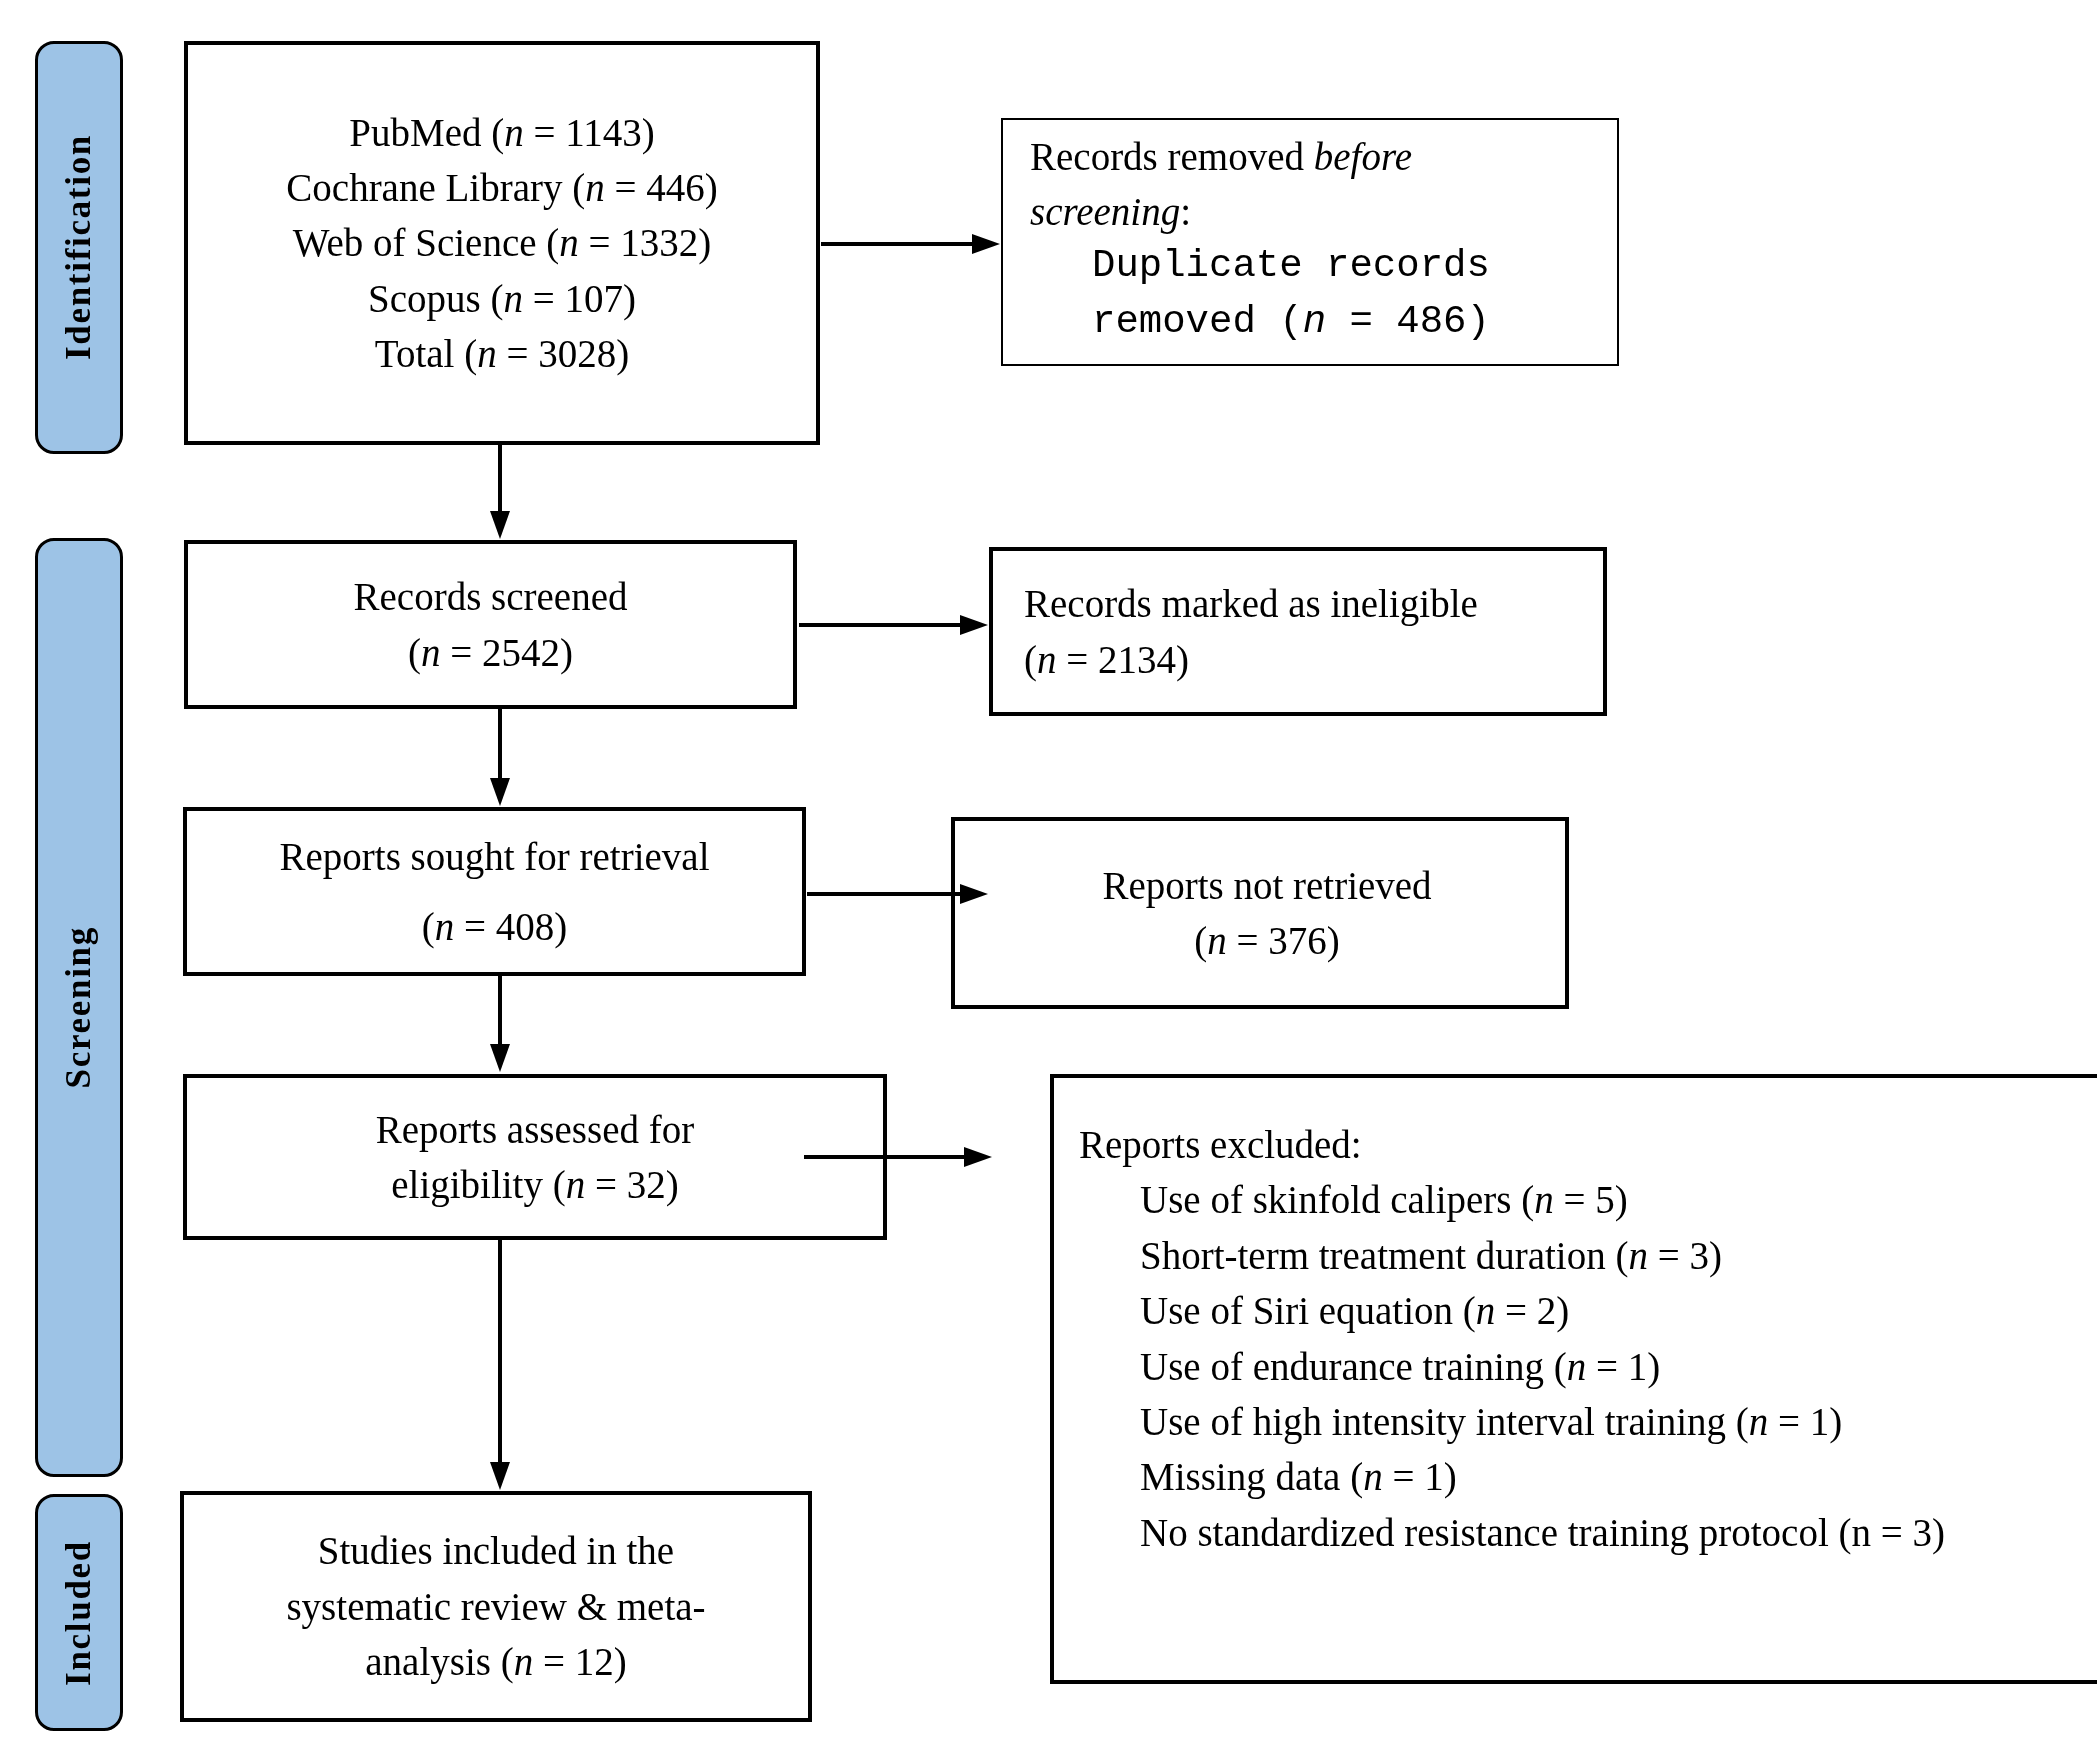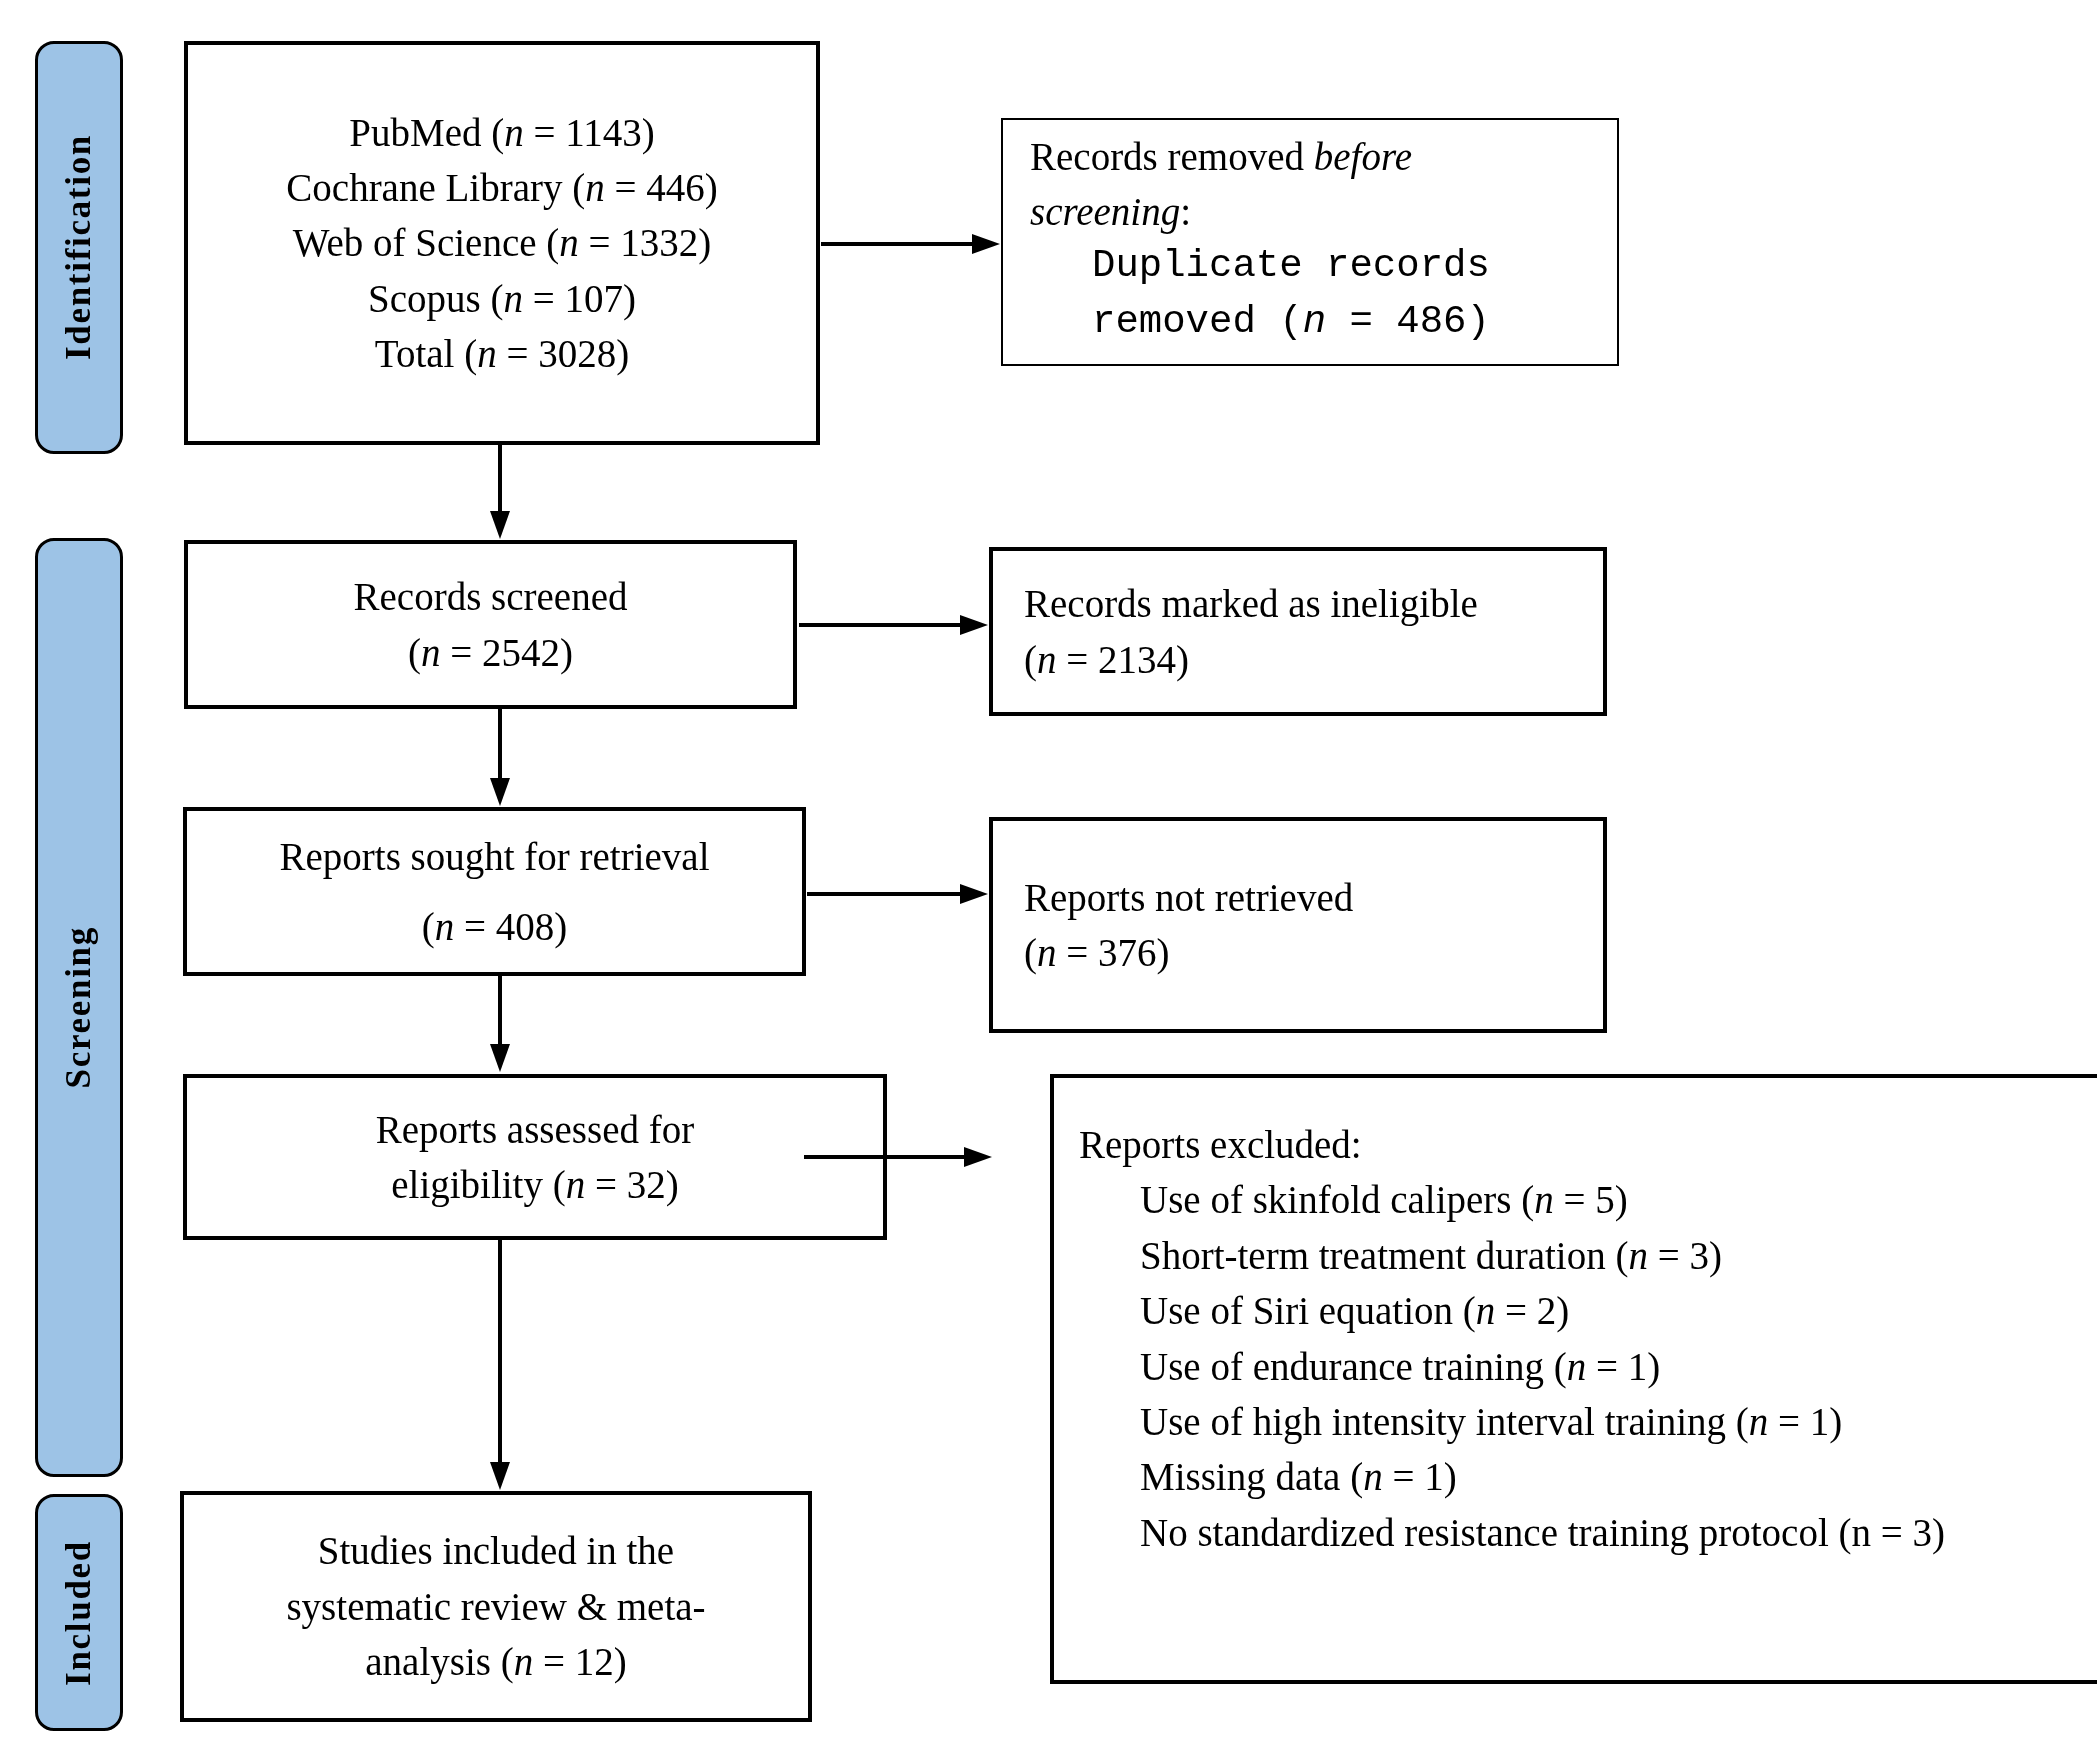--- a/index.html
+++ b/index.html
@@ -142,21 +142,21 @@
   <div class="box vmid-left" style="left:989px; top:540px; width:618px; height:169px;">
     <div class="ln"><span>Records marked as ineligible</span><i></i><span></span></div>
     <div class="ln"><span>(</span><i>n</i><span> = 2134)</span></div>
   </div>
 
   <div class="box center" style="left:183px; top:807px; width:623px; height:169px;gap:15px;">
     <div class="ln"><span>Reports sought for retrieval</span><i></i><span></span></div>
     <div class="ln"><span>(</span><i>n</i><span> = 408)</span></div>
   </div>
 
-  <div class="box vmid-left" style="left:989px; top:810px; width:618px; height:216px;">
+  <div class="box vmid-left" style="left:951px; top:810px; width:618px; height:192px;text-align:center;">
     <div class="ln"><span>Reports not retrieved</span><i></i><span></span></div>
     <div class="ln"><span>(</span><i>n</i><span> = 376)</span></div>
   </div>
 
   <div class="box center" style="left:183px; top:1074px; width:704px; height:166px;">
     <div class="ln"><span>Reports assessed for</span><i></i><span></span></div>
     <div class="ln"><span>eligibility (</span><i>n</i><span> = 32)</span></div>
   </div>
 
   <div class="box excl" style="left:1050px; top:1074px; width:1078px; height:610px;">

